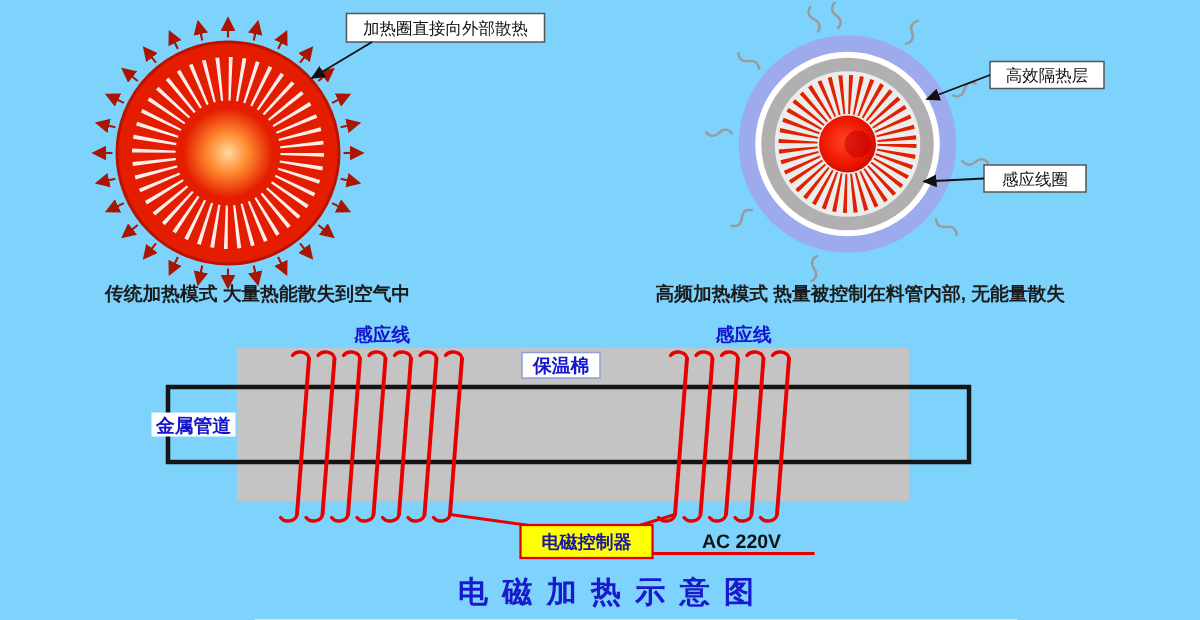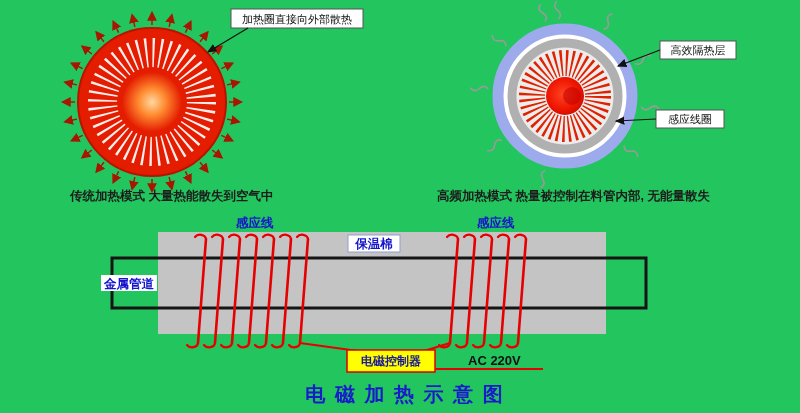--- a/index.html
+++ b/index.html
@@ -1,16 +1,16 @@
 <!DOCTYPE html>
 <html><head>
 <meta charset="utf-8">
 <style>
   html,body{margin:0;padding:0;background:#ffffff;}
-  .stage{position:relative;width:800px;height:413px;background:#22c55e;overflow:hidden;
+  .stage{position:relative;width:800px;height:413px;background:#7dd3fc;overflow:hidden;
          font-family:"Liberation Sans","DejaVu Sans",sans-serif;}
   svg{position:absolute;left:0;top:0;}
   text{font-family:"Liberation Sans","DejaVu Sans",sans-serif;}
   .callout-text{font-size:11px;fill:#111;}
   .caption{font-size:12.5px;font-weight:bold;fill:#1c1c1c;}
   .blue-label{font-size:12.5px;font-weight:bold;fill:#1515cc;}
   .title-text{font-size:20px;font-weight:bold;fill:#1a1acd;letter-spacing:2px;}
   .ac-text{font-size:13px;font-weight:bold;fill:#111;}
   .ctrl-text{font-size:12px;font-weight:bold;fill:#19199a;}
 </style>

